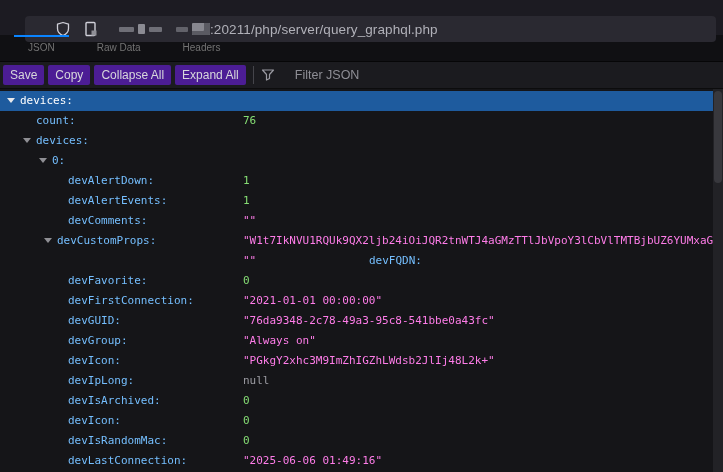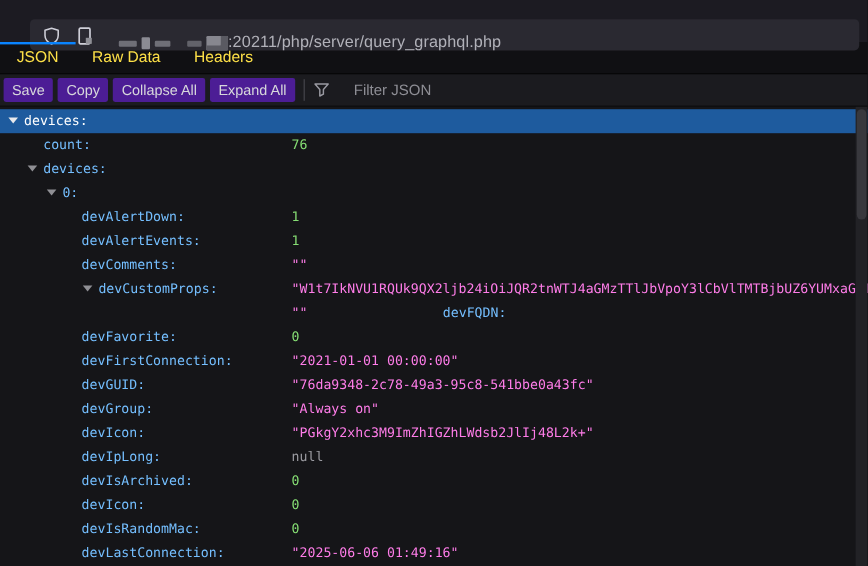--- a/index.html
+++ b/index.html
@@ -7,35 +7,35 @@
   body {
     width:723px; height:472px; overflow:hidden;
     background:#151518;
     font-family:"Liberation Sans", sans-serif;
   }
 
   
   .browser-bar { height:35px; background:#1c1b22; display:flex; align-items:center; }
   .url-bar {
     margin-left:25px; width:691px; height:26px; background:#2a2931;
-    border-radius:4px; display:flex; align-items:flex-end; padding-left:4px;margin-top:23px;
+    border-radius:4px; display:flex; align-items:center; padding-left:24px;margin-top:23px;
   }
   .chrome-icon { display:inline-flex; align-items:center; justify-content:center; width:28px; height:24px; }
   .redacted { display:flex; align-items:center; gap:4px; margin:0 0 0 14px; }
   .redacted i { display:block; border-radius:1px; }
   .rb1 { width:15px; height:5px; background:#6f6f77; }
   .rb2 { width:7px;  height:10px; background:#8b8b93; }
   .rb3 { width:13px; height:5px; background:#6f6f77; }
   .rb4 { width:12px; height:5px; background:#62626a; margin-left:10px; }
   .rb5 { width:18px; height:12px; background:#87878f; box-shadow:inset -6px -4px 0 #5a5a62; }
   .url-text { color:#b1b1b9; font-size:13.5px; white-space:pre; letter-spacing:.1px; }
 
   
   .tab-bar { height:27px; background:#101013; display:flex; border-bottom:1px solid #060607; }
-  .tab { position:relative; padding:0 14px; line-height:26px; font-size:13px; color:#fde047; cursor:default; }
+  .tab { position:relative; padding:0 14px; line-height:26px; font-size:10px; color:#737373; cursor:default;margin-left:14px; }
   .tab.active::before { content:""; position:absolute; top:0; left:0; right:0; height:2px; background:#0a84ff; }
 
   
   .toolbar { height:27px; background:#1b1b1f; display:flex; align-items:center; padding-left:3px; border-bottom:1px solid #0c0c0d; }
   .tbtn {
     background:#4c1d95; color:#d7d7db; font-size:12px; line-height:1;
     padding:4px 7px; border-radius:2px; margin-right:4px; border:0;
     font-family:"Liberation Sans", sans-serif;
   }
   .sep { width:1px; height:18px; background:#45454b; margin:0 7px 0 3px; }
@@ -119,21 +119,21 @@
 
 <div class="json-tree">
   <div>
       <div class="row selected" style="padding-left: 7px;"><span class="twisty"></span><span class="key">devices:</span></div>
       <div class="row" style="padding-left: 23px;"><span class="tw-spacer"></span><span class="key">count:</span><span class="val number">76</span></div>
       <div class="row" style="padding-left: 23px;"><span class="twisty"></span><span class="key">devices:</span></div>
       <div class="row" style="padding-left: 39px;"><span class="twisty"></span><span class="key">0:</span></div>
       <div class="row" style="padding-left: 55px;"><span class="tw-spacer"></span><span class="key">devAlertDown:</span><span class="val number">1</span></div>
       <div class="row" style="padding-left: 55px;"><span class="tw-spacer"></span><span class="key">devAlertEvents:</span><span class="val number">1</span></div>
       <div class="row" style="padding-left: 55px;"><span class="tw-spacer"></span><span class="key">devComments:</span><span class="val string">""</span></div>
-      <div class="row" style="padding-left: 69px;"><span class="twisty"></span><span class="key">devCustomProps:</span><span class="val string">"W1t7IkNVU1RQUk9QX2ljb24iOiJQR2tnWTJ4aGMzTTlJbVpoY3lCbVlTMTBjbUZ6YUMxaGJIUWlQand2</span></div>
+      <div class="row" style="padding-left: 44px;"><span class="twisty"></span><span class="key">devCustomProps:</span><span class="val string">"W1t7IkNVU1RQUk9QX2ljb24iOiJQR2tnWTJ4aGMzTTlJbVpoY3lCbVlTMTBjbUZ6YUMxaGJIUWlQand2</span></div>
       <div class="row" style="padding-left: 55px; text-align: center;"><span class="tw-spacer"></span><span class="key">devFQDN:</span><span class="val string">""</span></div>
       <div class="row" style="padding-left: 55px;"><span class="tw-spacer"></span><span class="key">devFavorite:</span><span class="val number">0</span></div>
       <div class="row" style="padding-left: 55px;"><span class="tw-spacer"></span><span class="key">devFirstConnection:</span><span class="val string">"2021-01-01 00:00:00"</span></div>
       <div class="row" style="padding-left: 55px;"><span class="tw-spacer"></span><span class="key">devGUID:</span><span class="val string">"76da9348-2c78-49a3-95c8-541bbe0a43fc"</span></div>
       <div class="row" style="padding-left: 55px;"><span class="tw-spacer"></span><span class="key">devGroup:</span><span class="val string">"Always on"</span></div>
       <div class="row" style="padding-left: 55px;"><span class="tw-spacer"></span><span class="key">devIcon:</span><span class="val string">"PGkgY2xhc3M9ImZhIGZhLWdsb2JlIj48L2k+"</span></div>
       <div class="row" style="padding-left: 55px;"><span class="tw-spacer"></span><span class="key">devIpLong:</span><span class="val null">null</span></div>
       <div class="row" style="padding-left: 55px;"><span class="tw-spacer"></span><span class="key">devIsArchived:</span><span class="val number">0</span></div>
       <div class="row" style="padding-left: 55px;"><span class="tw-spacer"></span><span class="key">devIcon:</span><span class="val number">0</span></div>
       <div class="row" style="padding-left: 55px;"><span class="tw-spacer"></span><span class="key">devIsRandomMac:</span><span class="val number">0</span></div>

